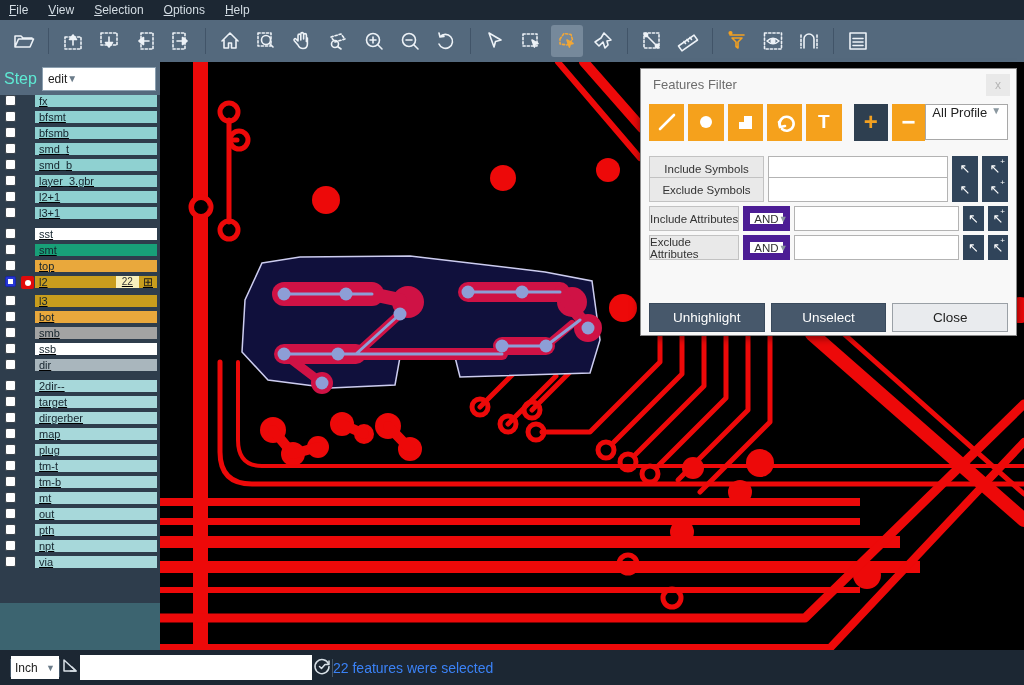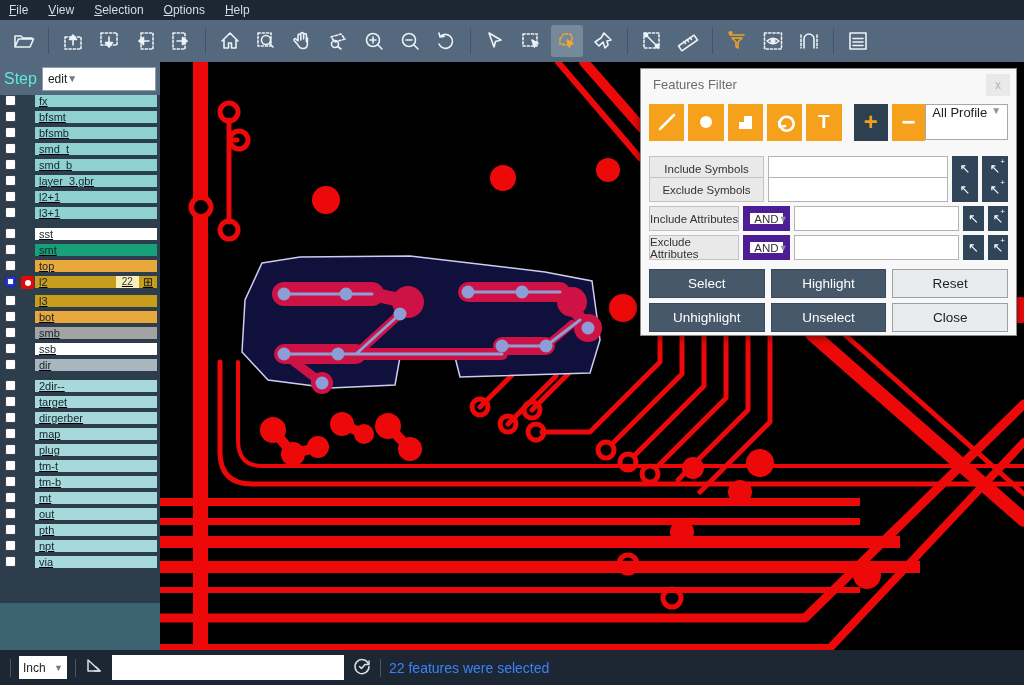--- a/index.html
+++ b/index.html
@@ -87,21 +87,21 @@
   .abtn { width:26px; background:#30445a; color:#fff; font-size:13px; display:flex;
     align-items:center; justify-content:center; position:relative; }
   .abtn .plus { position:absolute; right:3px; top:1px; font-size:8px; color:#fff; }
   .btnrow { position:absolute; left:8px; right:8px; height:29px; display:flex; gap:6px; }
   .dbtn { flex:1; display:flex; align-items:center; justify-content:center; font-size:13.5px; }
   .dbtn.dark { background:#47586b; color:#fff; border:1px solid #3a4a5c; }
   .dbtn.light { background:#e9ebee; color:#222; border:1px solid #9aa0a6; }
 
   
   .statusbar { position:absolute; left:0; top:650px; width:1024px; height:35px;
-    background:#1c2733; display:flex; align-items:center; padding-left:10px; gap:8px; }
+    background:#1c2733; display:flex; align-items:center; padding-left:10px; gap:0; }
   .ssep { width:1px; height:18px; background:#45586a; }
   .unitsel { width:48px; height:23px; background:#fff; display:flex; align-items:center;
     justify-content:space-between; padding:0 4px; font-size:12px; color:#222; }
   .sicon svg { stroke:#d7dfe6; fill:none; stroke-width:1.5; stroke-linecap:round; stroke-linejoin:round; }
   .sinput { width:232px; height:25px; background:#fff; border:none; font-size:12px; padding:0 6px; }
   .smsg { color:#3b82f6; font-size:14px; }
 </style>
 </head>
 <body>
 
@@ -729,25 +729,20 @@
       <input class="finput" style="">
       <div class="abtn">
           <span>↖</span>
         </div>
       <div class="abtn">
           <span>↖</span>
           <span class="plus">+</span>
         </div>
     </div>
 
-    <div class="btnrow" style="top:200px;">
-      <div class="dbtn dark">Select</div>
-      <div class="dbtn dark">Highlight</div>
-      <div class="dbtn light">Reset</div>
-    </div>
     <div class="btnrow" style="top:234px;">
       <div class="dbtn dark">Unhighlight</div>
       <div class="dbtn dark">Unselect</div>
       <div class="dbtn light">Close</div>
     </div>
   </div>
 
   <div class="statusbar">
     <div class="ssep"></div>
     <div class="unitsel">

